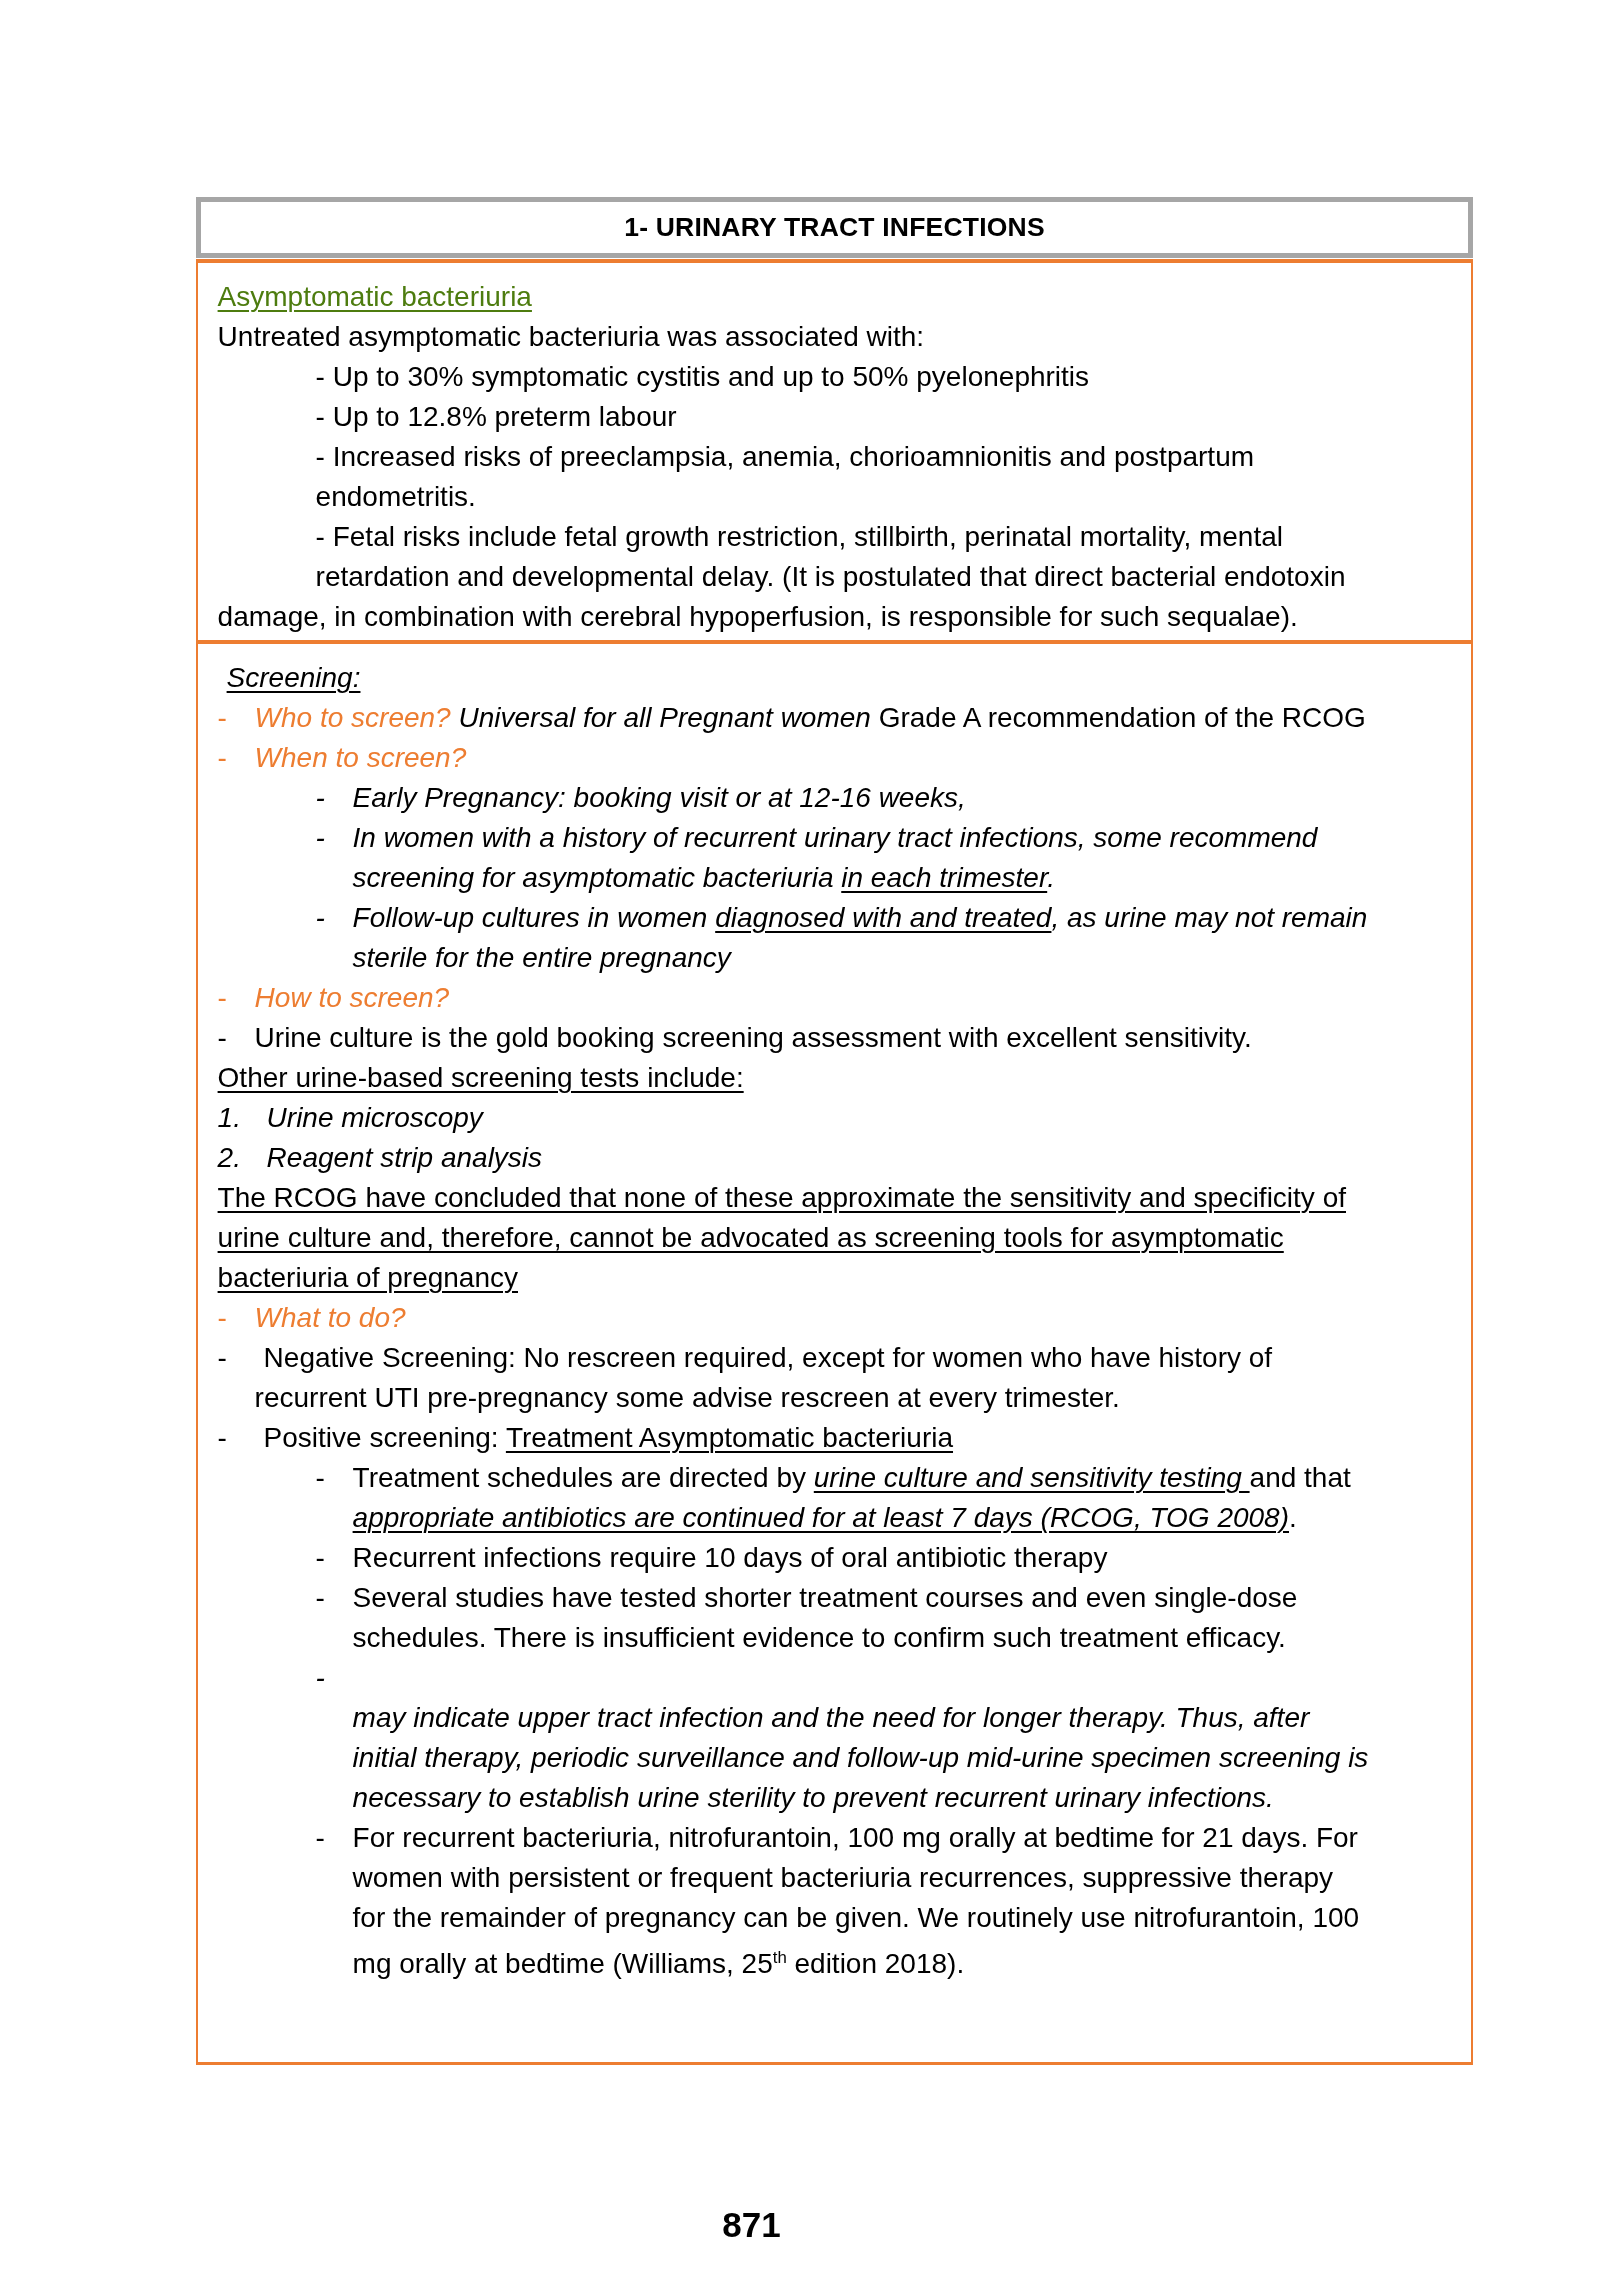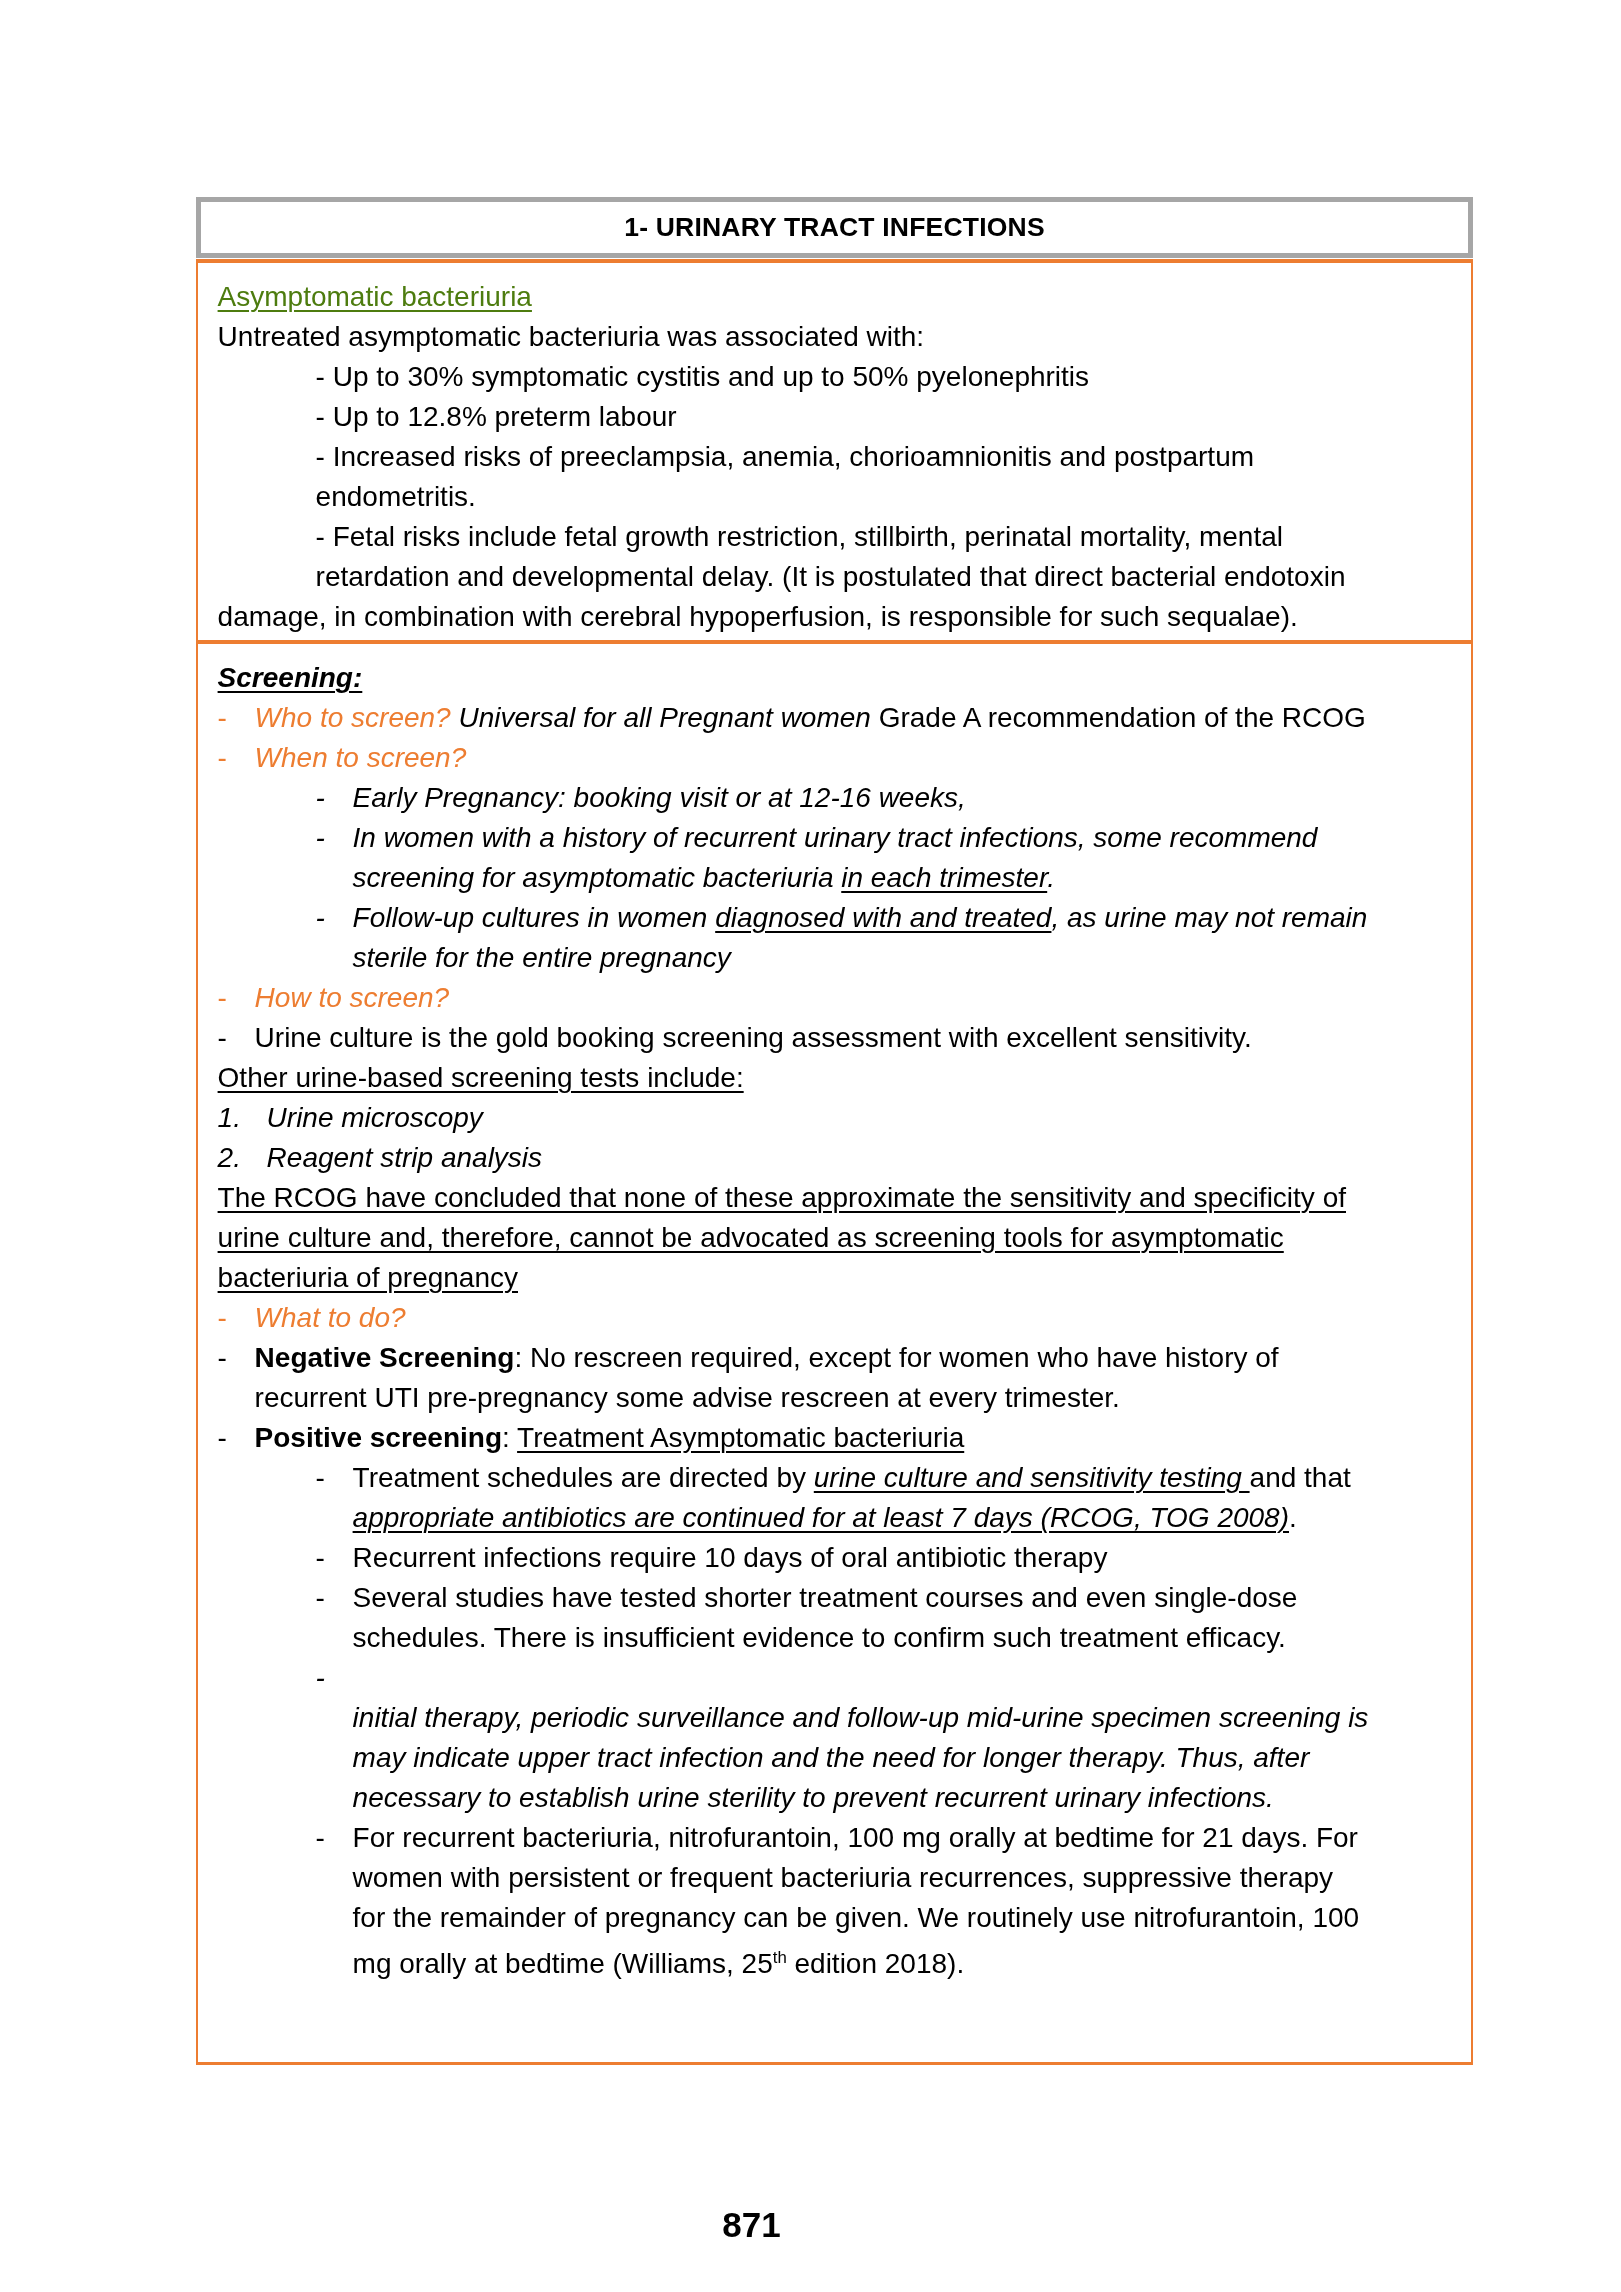--- a/index.html
+++ b/index.html
@@ -27,21 +27,21 @@
   .ind1 { padding-left:98px; }
   .ind-bullet { display:flex; }
   .dash { display:inline-block; width:37px; flex:none; }
   .dash.orange { color:#ed7d31; }
   .sub { padding-left:98px; }
   .sub .dash { width:37px; }
   .cont { padding-left:37px; }
   .subcont { padding-left:135px; }
   .orange { color:#ed7d31; }
   .it { font-style:italic; }
-  .bold { font-weight:bold; }
+  .bold { font-weight:normal;margin-left:9px; }
   .u { text-decoration:underline; text-decoration-thickness:2px; text-underline-offset:3.9px; }
   .num { display:inline-block; width:49px; }
   .page-number { position:absolute; left:0; width:1503px; top:2205px; text-align:center; font-weight:bold; font-size:35px; font-family:"Liberation Sans", sans-serif; }
   sup { font-size:60%; }
 </style>
 </head>
 <body>
 
 <div class="page">
 
@@ -133,22 +133,22 @@
 
     <div class="line ind-bullet sub">
       <span class="dash">-</span>
       <span>Several studies have tested shorter treatment courses and even single-dose</span>
     </div>
     <div class="line subcont">schedules. There is insufficient evidence to confirm such treatment efficacy.</div>
 
     <div class="line ind-bullet sub it">
       <span class="dash">-</span>
     </div>
+    <div class="line subcont it">may indicate upper tract infection and the need for longer therapy. Thus, after</div>
     <div class="line subcont it">initial therapy, periodic surveillance and follow-up mid-urine specimen screening is</div>
-    <div class="line subcont it">may indicate upper tract infection and the need for longer therapy. Thus, after</div>
     <div class="line subcont it">necessary to establish urine sterility to prevent recurrent urinary infections.</div>
 
     <div class="line ind-bullet sub">
       <span class="dash">-</span>
       <span>For recurrent bacteriuria, nitrofurantoin, 100 mg orally at bedtime for 21 days. For</span>
     </div>
     <div class="line subcont">women with persistent or frequent bacteriuria recurrences, suppressive therapy</div>
     <div class="line subcont">for the remainder of pregnancy can be given. We routinely use nitrofurantoin, 100</div>
     <div class="line subcont"><span>mg orally at bedtime (Williams, 25</span><sup>th</sup><span> edition 2018).</span></div>
   </div>

